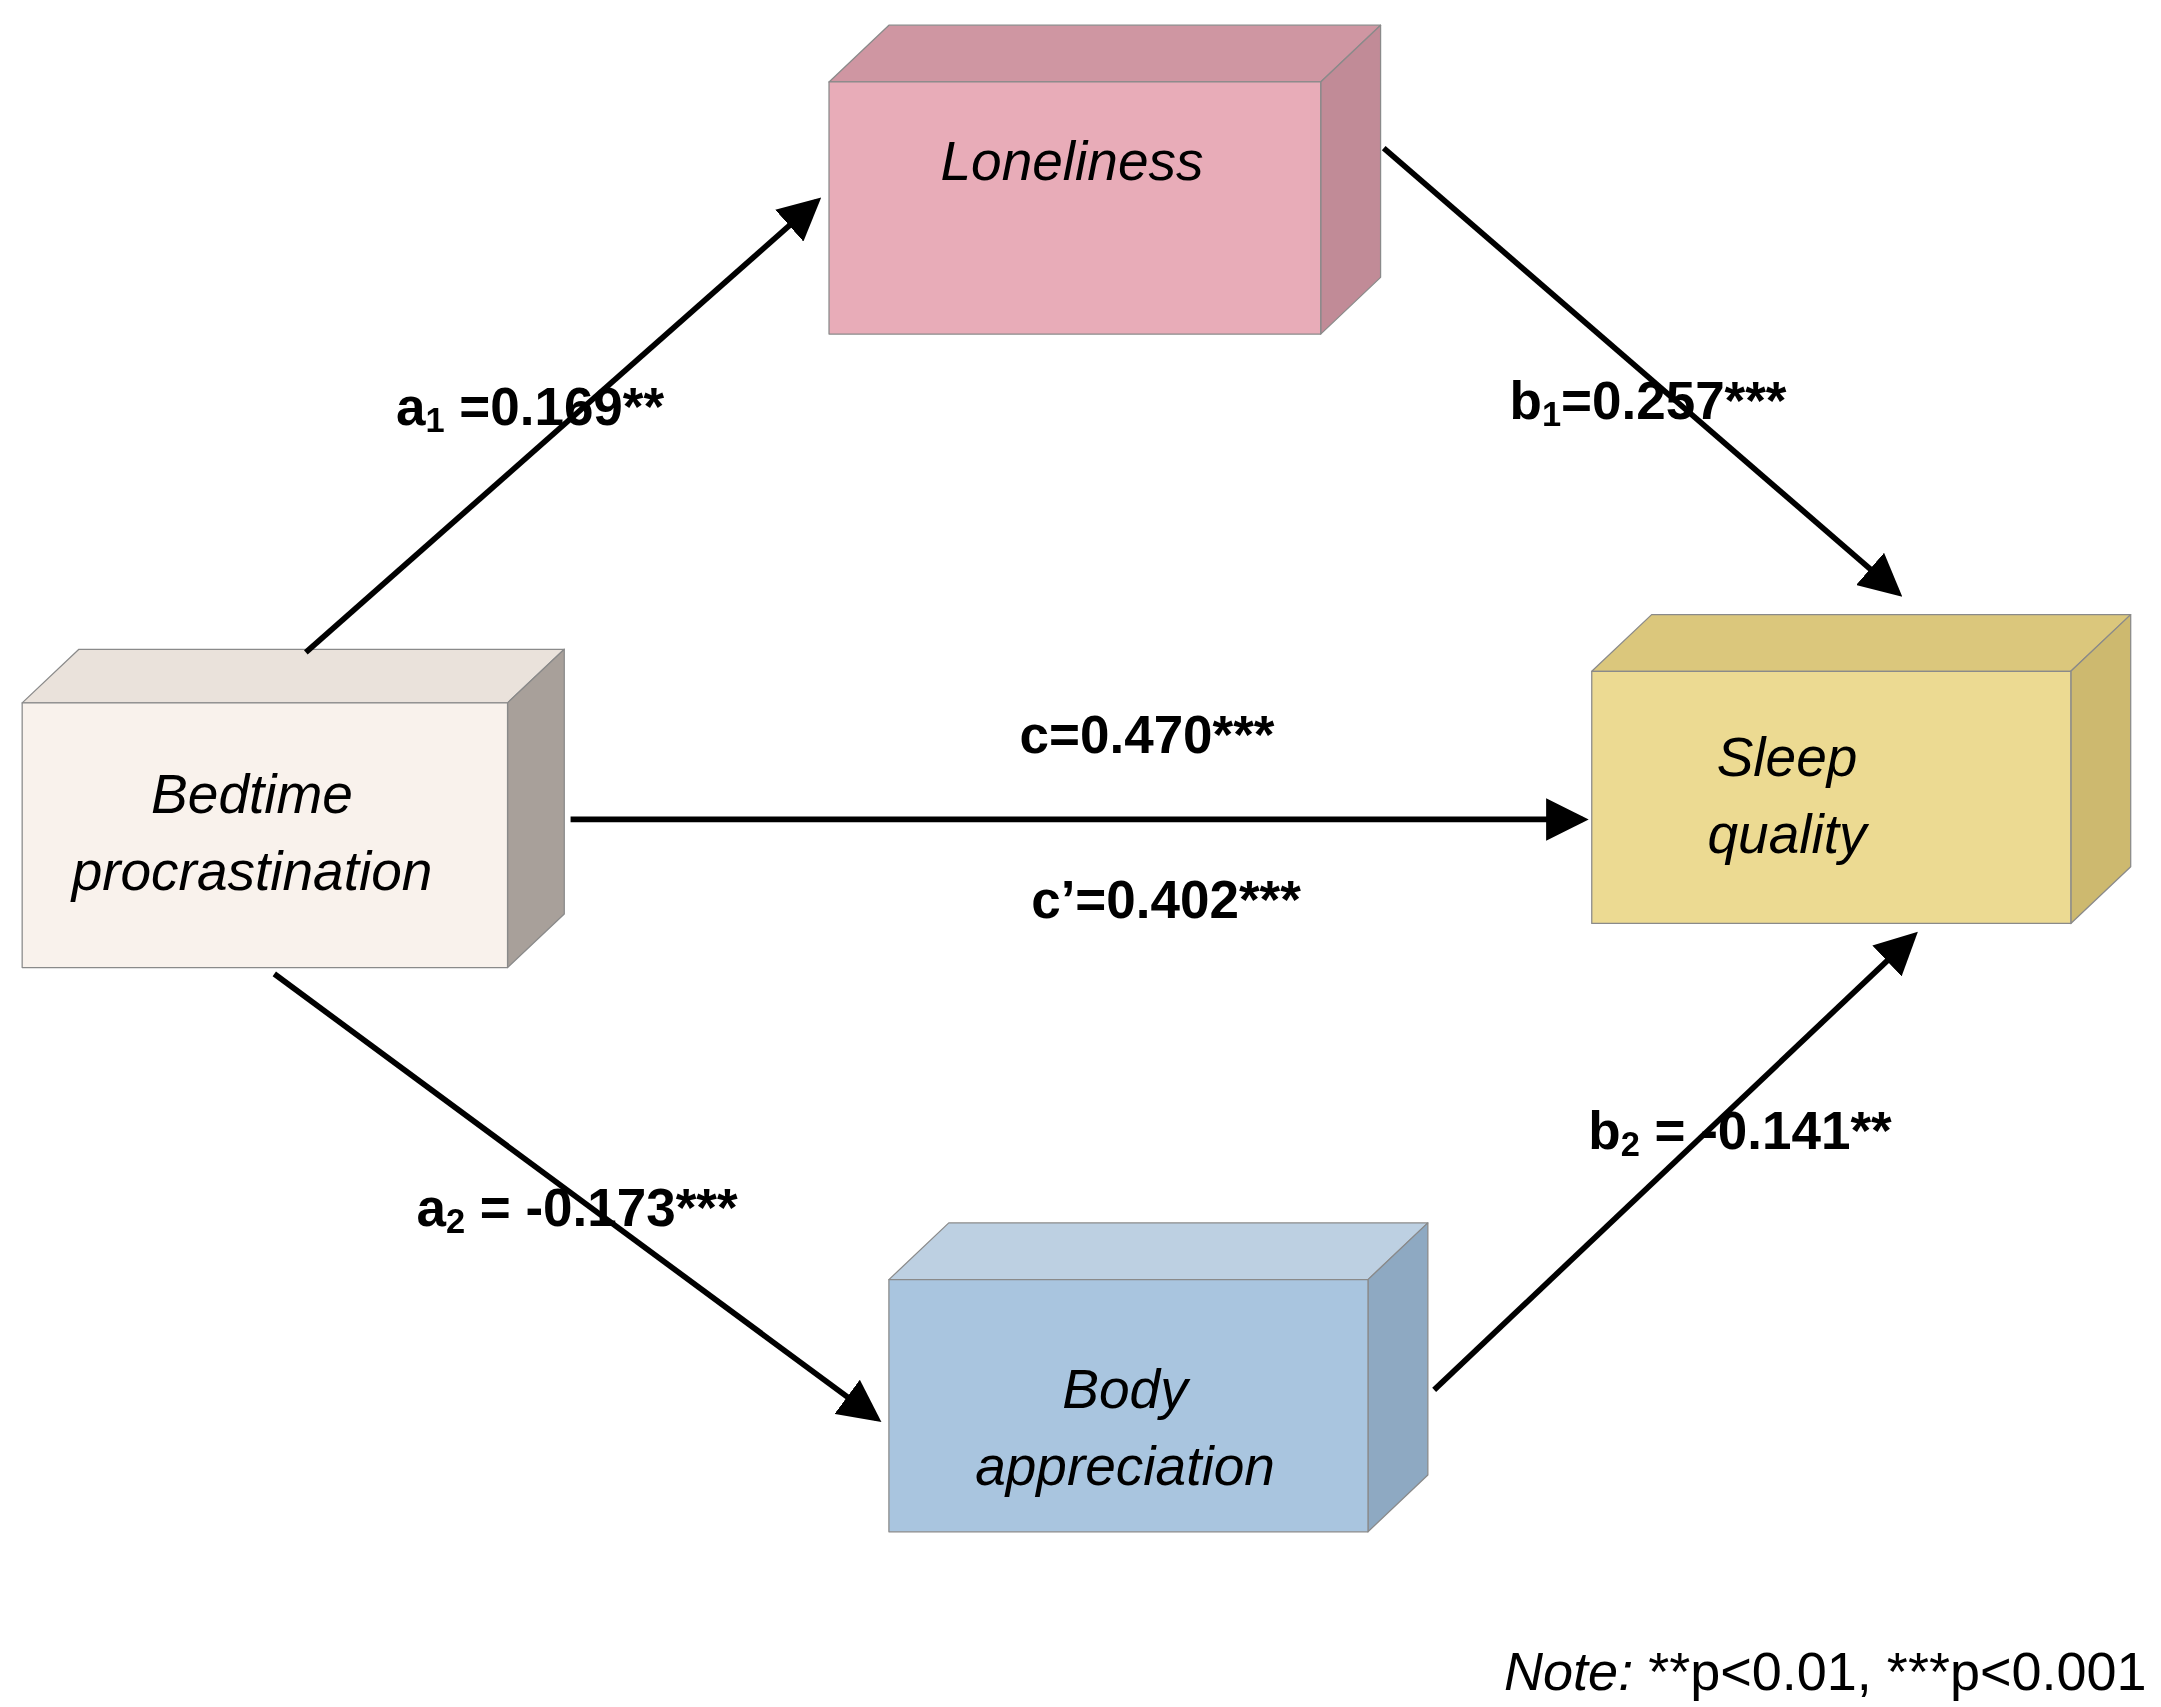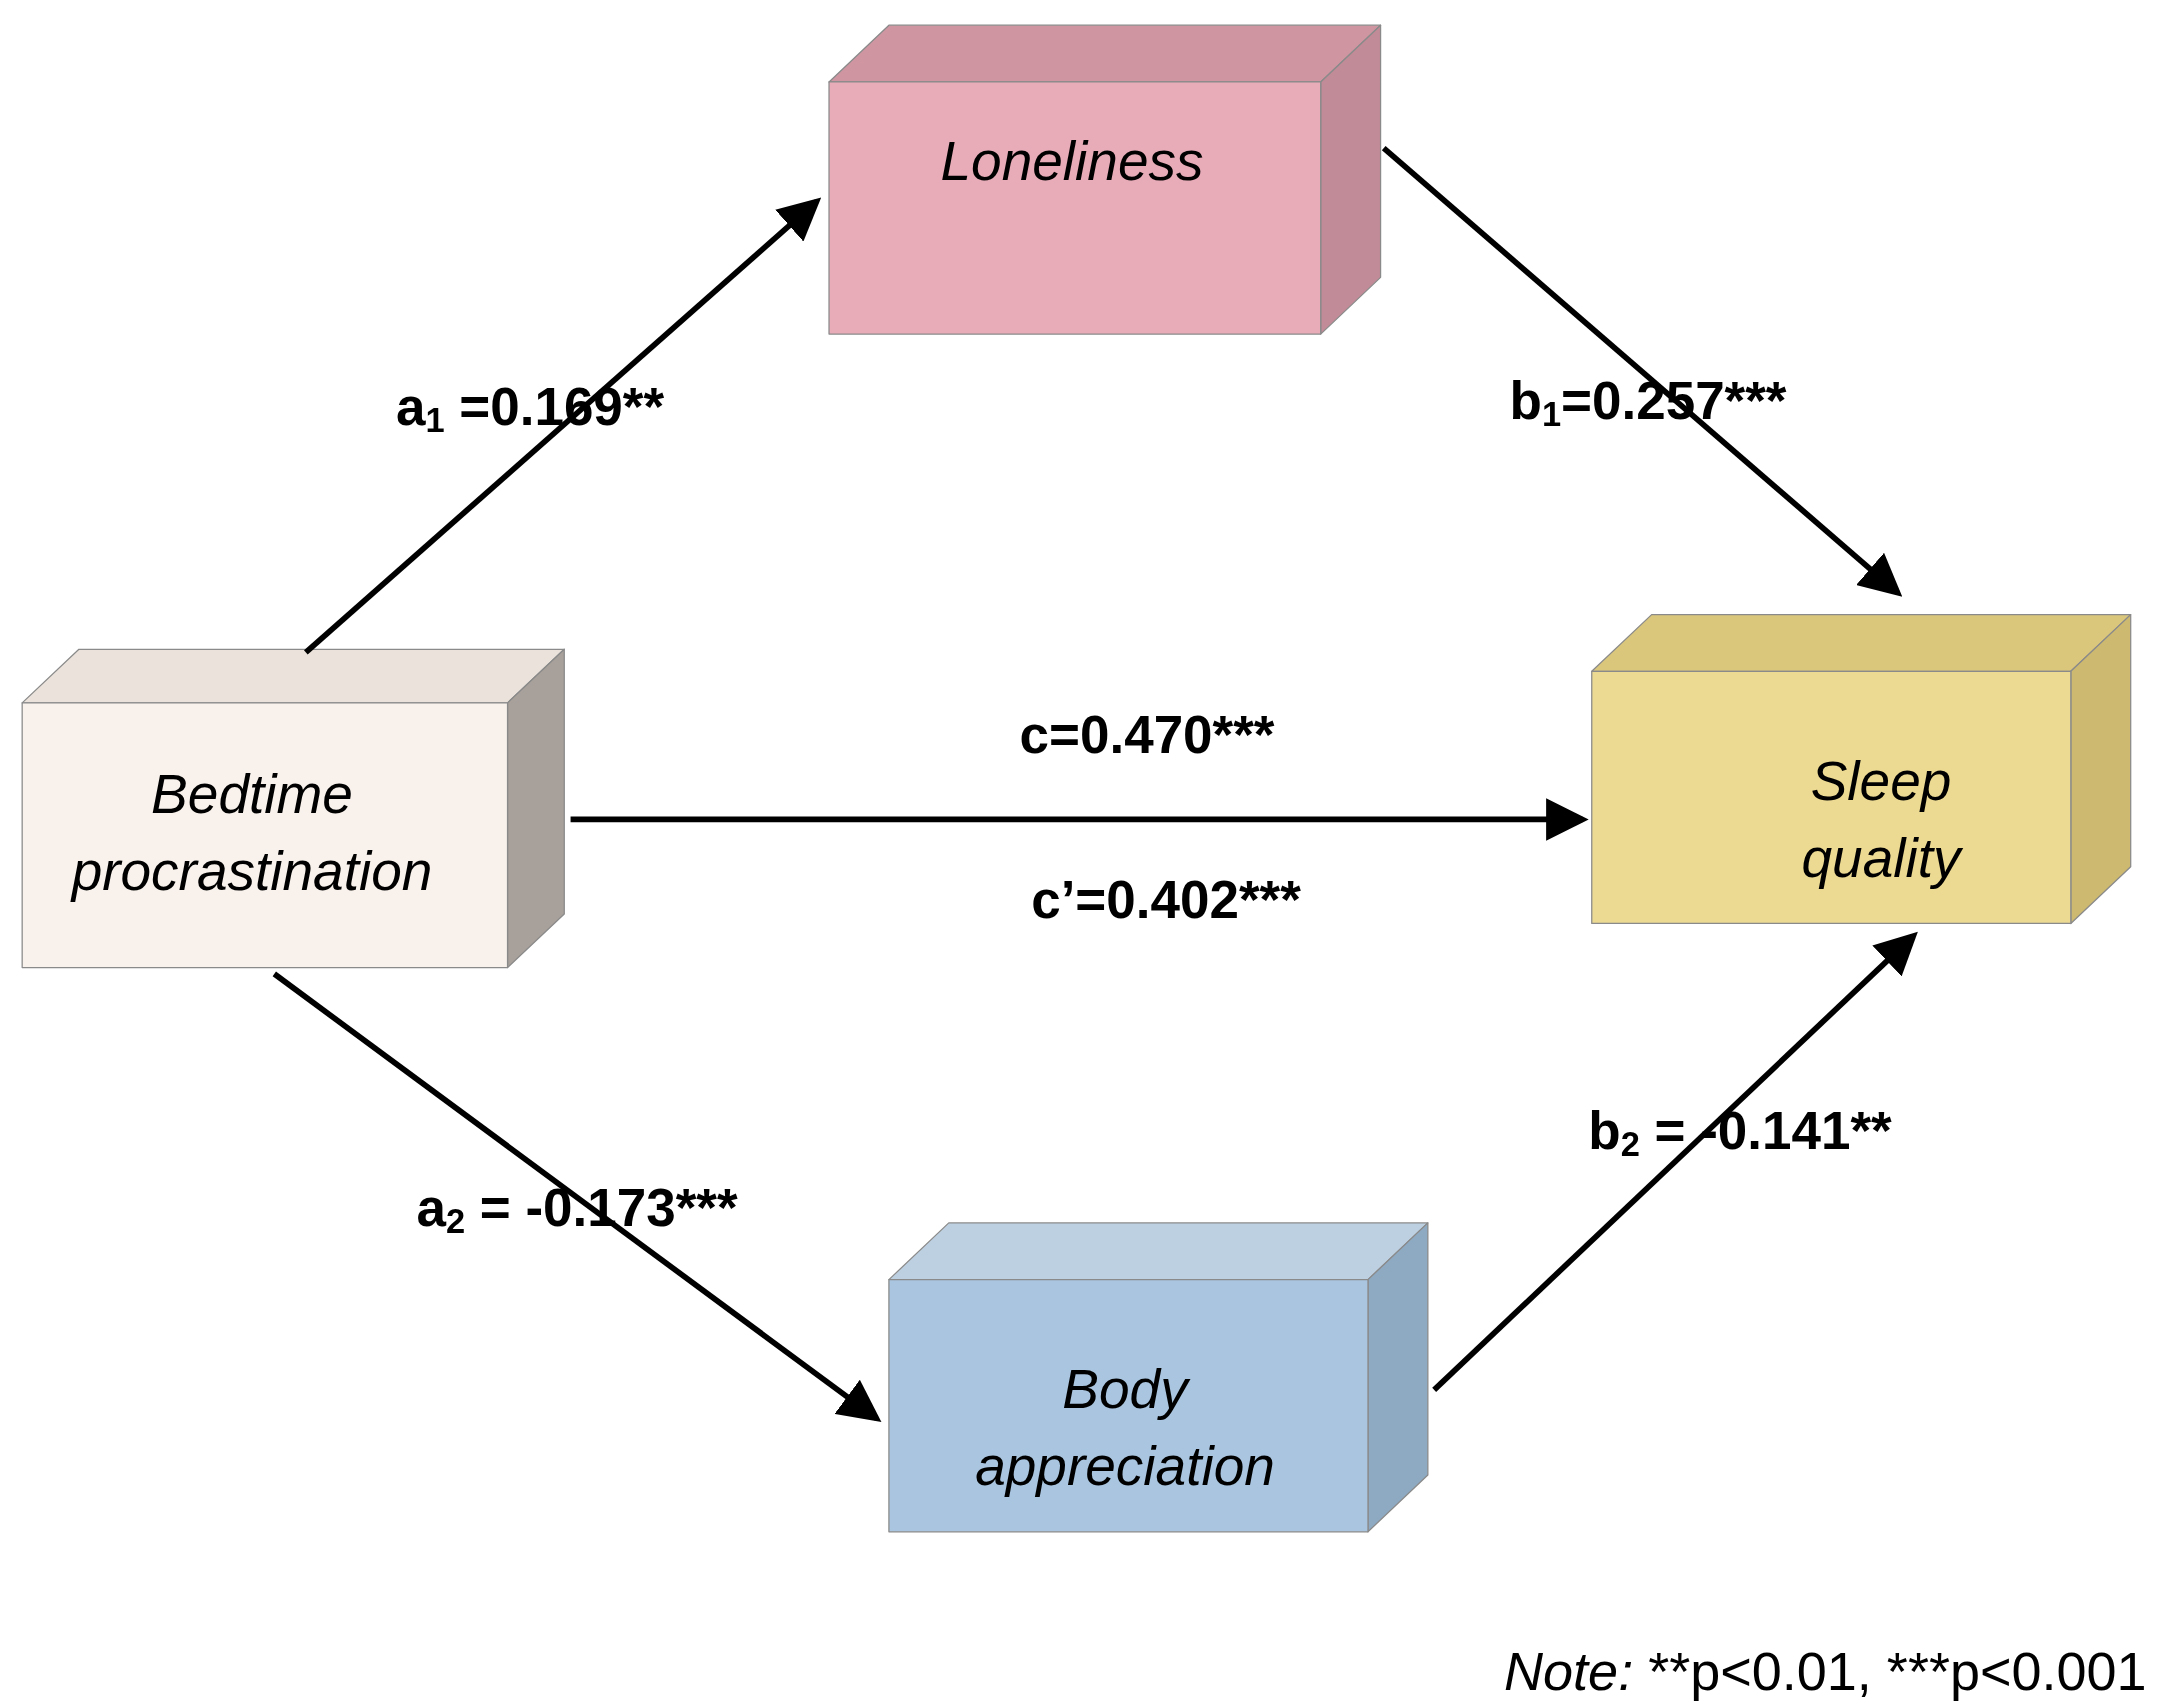--- a/index.html
+++ b/index.html
@@ -104,21 +104,21 @@
 
   <div class="box-label" style="left:1072px; top:161px;">
     <div>Loneliness</div>
   </div>
 
   <div class="box-label" style="left:252px; top:833px;">
     <div>Bedtime</div>
     <div>procrastination</div>
   </div>
 
-  <div class="box-label" style="left:1881px; top:796px;margin-top:24px;">
+  <div class="box-label" style="left:1787px; top:796px;">
     <div>Sleep</div>
     <div>quality</div>
   </div>
 
   <div class="box-label" style="left:1125px; top:1404px;margin-top:24px;">
     <div>Body</div>
     <div>appreciation</div>
   </div>
 
   <div class="plabel" style="left:514px; top:408px;margin-left:16px;">

